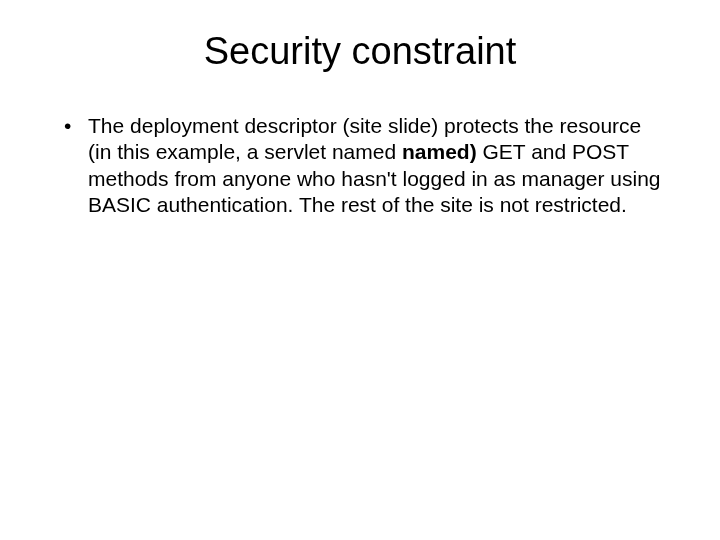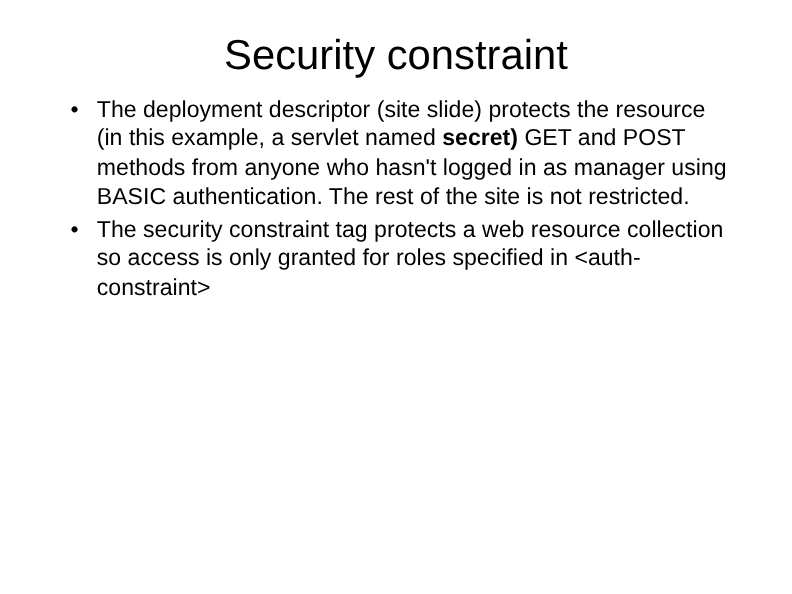--- a/index.html
+++ b/index.html
@@ -14,21 +14,21 @@
   .slide {
     width: 720px;
     height: 540px;
     box-sizing: border-box;
     padding: 20px 40px 40px 40px;
   }
   .title {
     text-align: center;
     font-size: 38px;
     font-weight: normal;
-    margin: 10px 0 14px 0;
+    margin: 10px 0 40px 0;
   }
   ul.bullets {
     list-style: none;
     padding: 0;
     margin: 0 10px 0 20px;
   }
   ul.bullets li {
     position: relative;
     padding-left: 28px;
     font-size: 21px;
@@ -44,19 +44,16 @@
   }
   .bold { font-weight: bold; }
 </style>
 </head>
 <body>
 
 <div class="slide">
   <h1 class="title">Security constraint</h1>
   <ul class="bullets">
     <li>
-      <span>The deployment descriptor (site slide) protects the resource (in this example, a servlet named </span><span class="bold">secret)</span><span> GET and POST methods from anyone who hasn't logged in as manager using BASIC authentication.  The rest of the site is not restricted.</span>
-    </li>
-    <li>
-      <span>The security constraint tag protects a web resource collection so access is only granted for roles specified in &lt;auth-constraint&gt;</span><span class="bold"></span><span></span>
+      <span>The deployment descriptor (site slide) protects the resource (in this example, a servlet named </span><span class="bold">named)</span><span> GET and POST methods from anyone who hasn't logged in as manager using BASIC authentication.  The rest of the site is not restricted.</span>
     </li>
   </ul>
 </div>
 
 </body></html>

